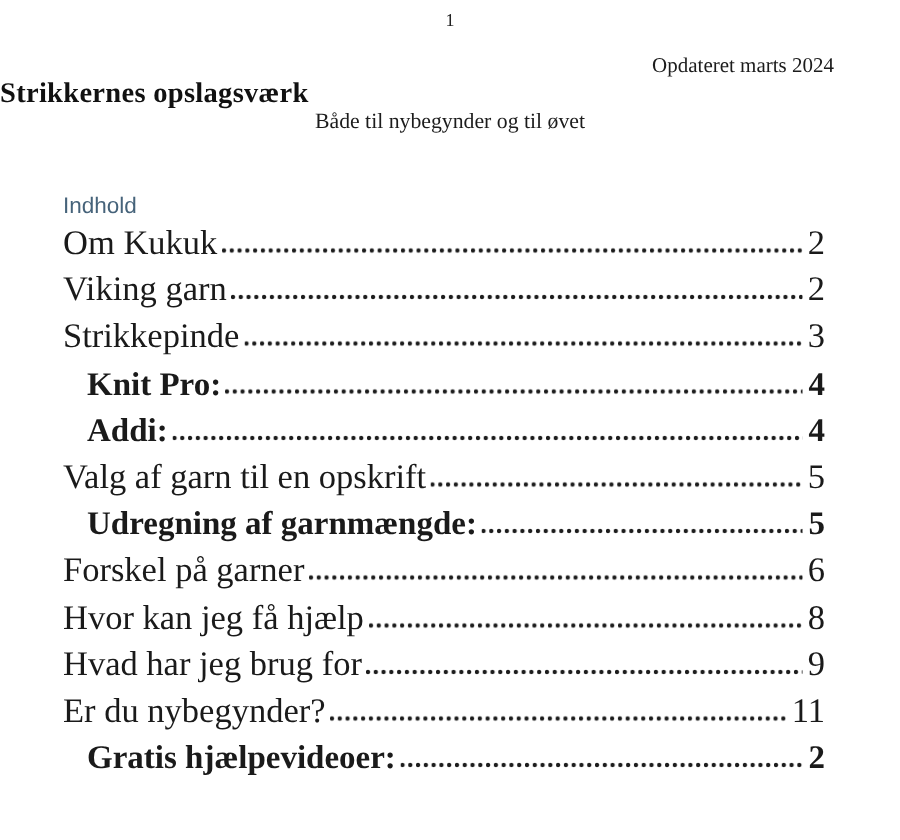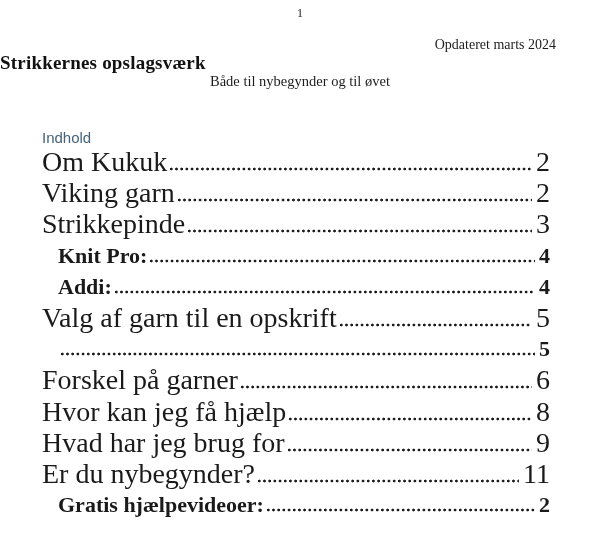--- a/index.html
+++ b/index.html
@@ -56,21 +56,21 @@
     width: 508px;
   }
   .toc-row {
     display: flex;
     align-items: baseline;
     height: 31.2px;
     line-height: 31.2px;
     white-space: nowrap;
     cursor: pointer;
   }
-  .toc-row.level-1 { font-size: 28px; }
+  .toc-row.level-1 { font-size: 23px; }
   .toc-row.level-2 { font-size: 22px; padding-left: 16px; font-weight: bold; }
   .toc-label { flex: 0 0 auto; color: #1a1a1a; }
   .toc-leader {
     flex: 1 1 0;
     height: 4px;
     margin: 0 4px 0 3px;
     background-image: radial-gradient(circle at 1.3px 2px, #1d1d1d 1.15px, transparent 1.75px);
     background-size: 5.2px 4px;
     background-repeat: repeat-x;
     background-position: left bottom;
@@ -111,20 +111,21 @@
         <span class="toc-label">Addi:</span>
         <span class="toc-leader"></span>
         <span class="toc-page">4</span>
       </div>
       <div class="toc-row level-1">
         <span class="toc-label">Valg af garn til en opskrift</span>
         <span class="toc-leader"></span>
         <span class="toc-page">5</span>
       </div>
       <div class="toc-row level-2">
+        <span class="toc-label">Udregning af garnmængde:</span>
         <span class="toc-leader"></span>
         <span class="toc-page">5</span>
       </div>
       <div class="toc-row level-1">
         <span class="toc-label">Forskel på garner</span>
         <span class="toc-leader"></span>
         <span class="toc-page">6</span>
       </div>
       <div class="toc-row level-1">
         <span class="toc-label">Hvor kan jeg få hjælp</span>

